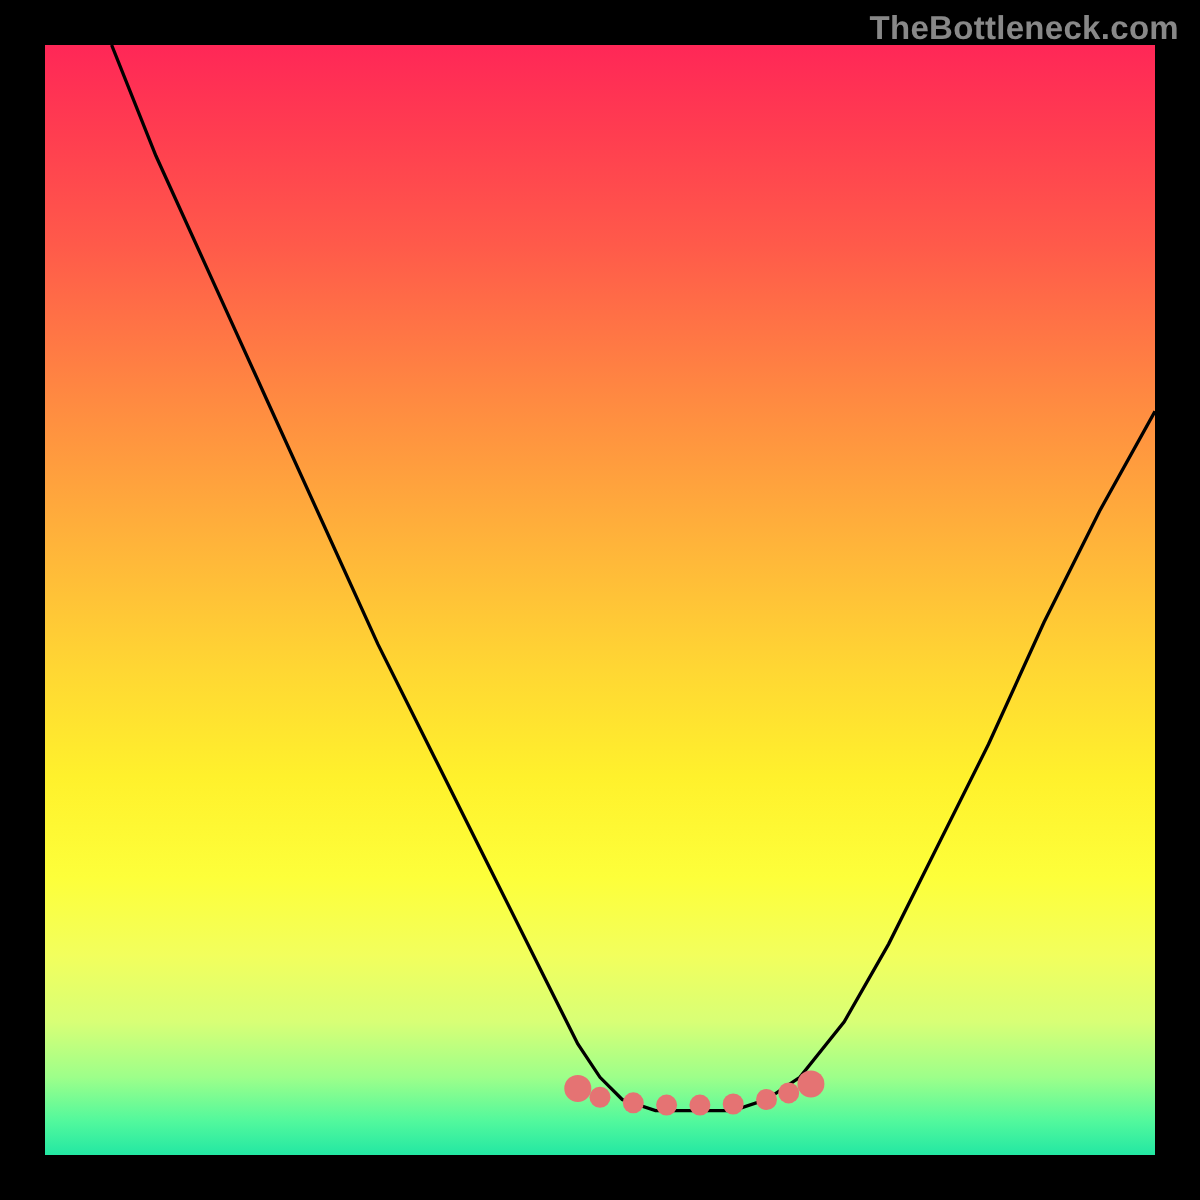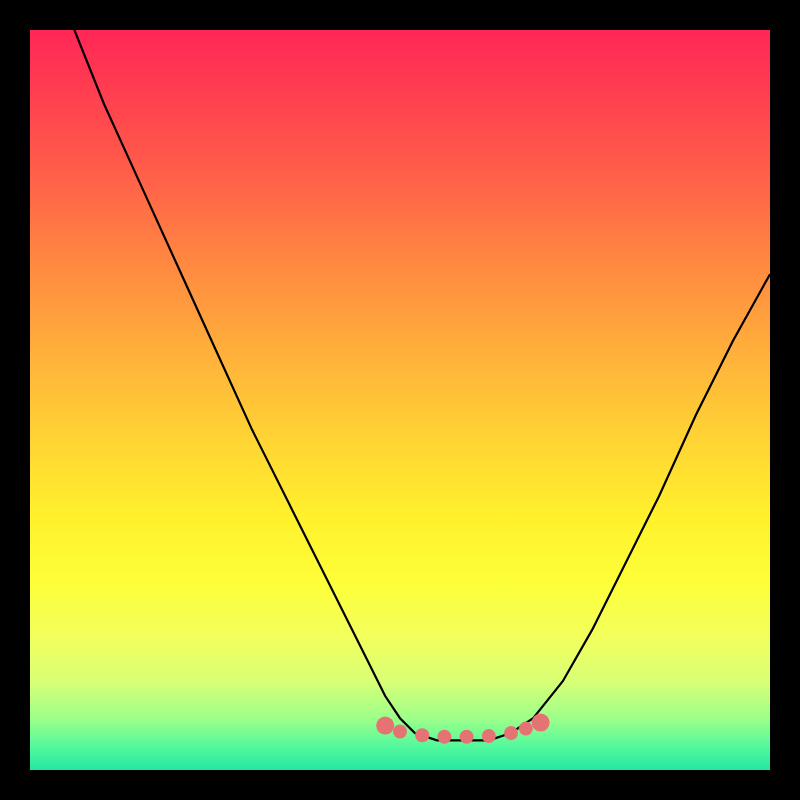--- a/index.html
+++ b/index.html
@@ -58,20 +58,21 @@
     top: 0;
     width: 740px;
     height: 740px;
     z-index: 5;
   }
 </style>
 </head>
 <body>
 
 <div class="outer">
+  <div class="watermark">TheBottleneck.com</div>
 
   <div class="plot">
     <svg class="curve" viewBox="0 0 740 740" preserveAspectRatio="none">
       <path id="curve-path" fill="none" stroke="#000" stroke-width="2.2" d="M44.4 0.0 L74.0 74.0 L111.0 155.4 L148.0 236.8 L185.0 318.2 L222.0 399.6 L259.0 473.6 L296.0 547.6 L333.0 621.6 L355.2 666.0 L370.0 688.2 L384.8 703.0 L407.0 710.4 L429.2 710.4 L444.0 710.4 L458.8 710.4 L481.0 703.0 L503.2 688.2 L532.8 651.2 L562.4 599.4 L592.0 540.2 L629.0 466.2 L666.0 384.8 L703.0 310.8 L740.0 244.2"></path>
       <g id="markers">
           <circle cx="355.2" cy="695.6" r="9" fill="#e57373"></circle>
           <circle cx="370.0" cy="701.5" r="7" fill="#e57373"></circle>
           <circle cx="392.2" cy="705.2" r="7" fill="#e57373"></circle>
           <circle cx="414.4" cy="706.7" r="7" fill="#e57373"></circle>
           <circle cx="436.6" cy="706.7" r="7" fill="#e57373"></circle>

